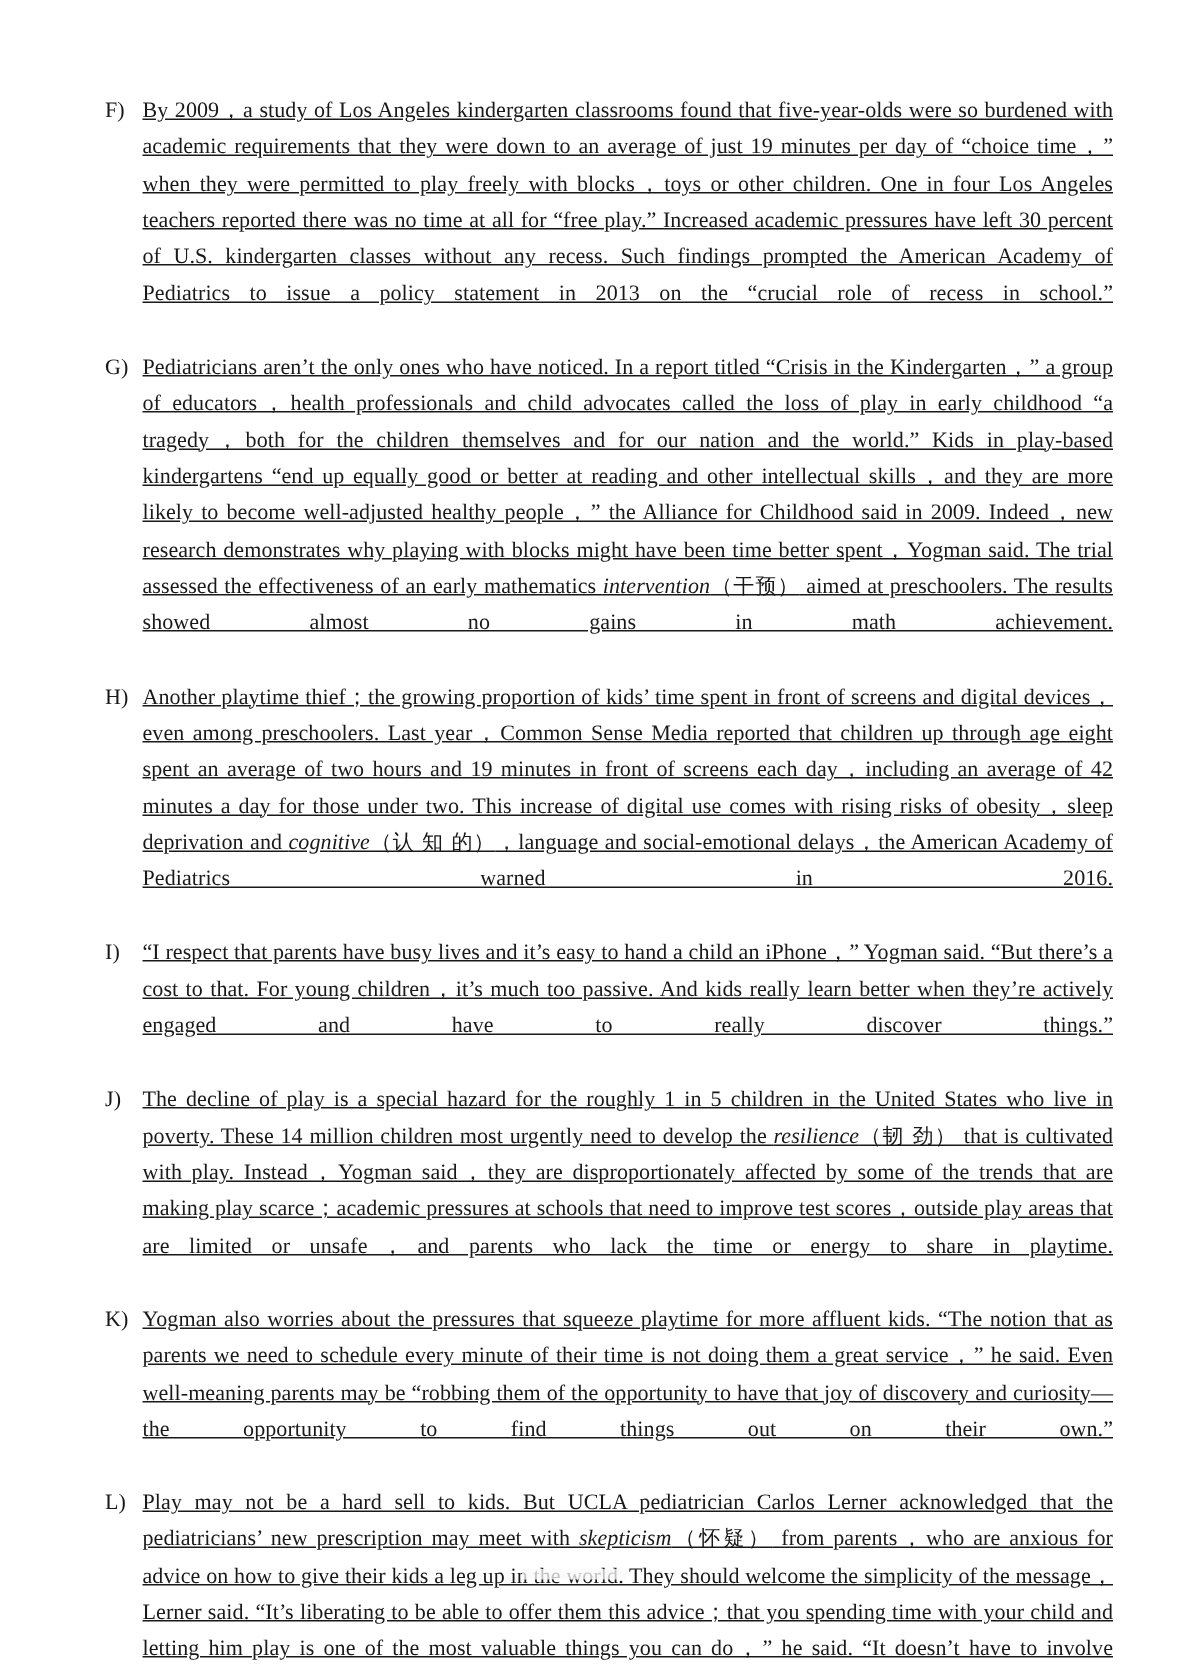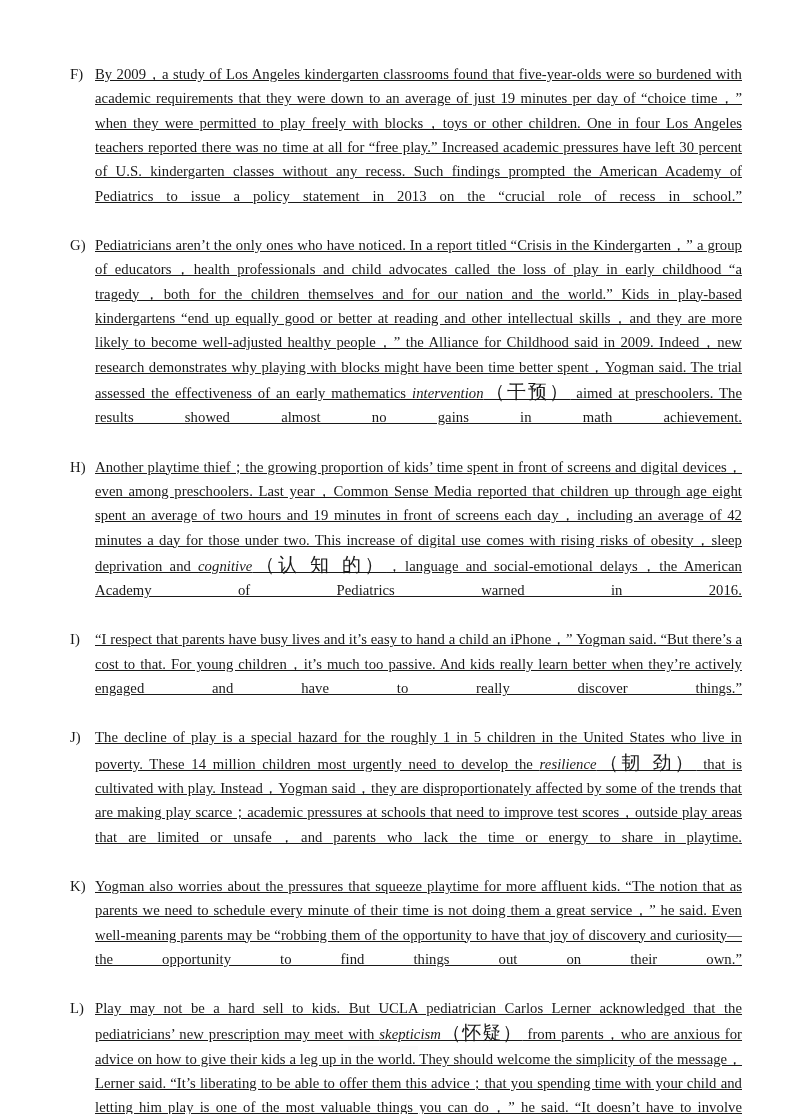--- a/index.html
+++ b/index.html
@@ -60,21 +60,21 @@
     content: "";
     display: inline-block;
     width: 100%;
   }
 
   i.term {
     font-style: italic;
   }
   .cn {
     font-family: "DejaVu Sans", "Liberation Sans", sans-serif;
-    font-size: 19px;
+    font-size: 14px;
     font-style: normal;
   }
 
   .footer {
     position: absolute;
     left: 0;
     top: 1126px;
     width: 800px;
     text-align: center;
     font-size: 14.6px;

